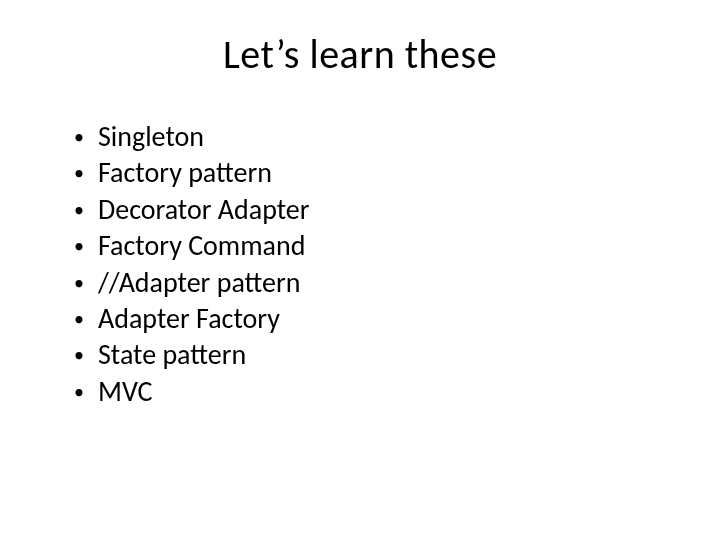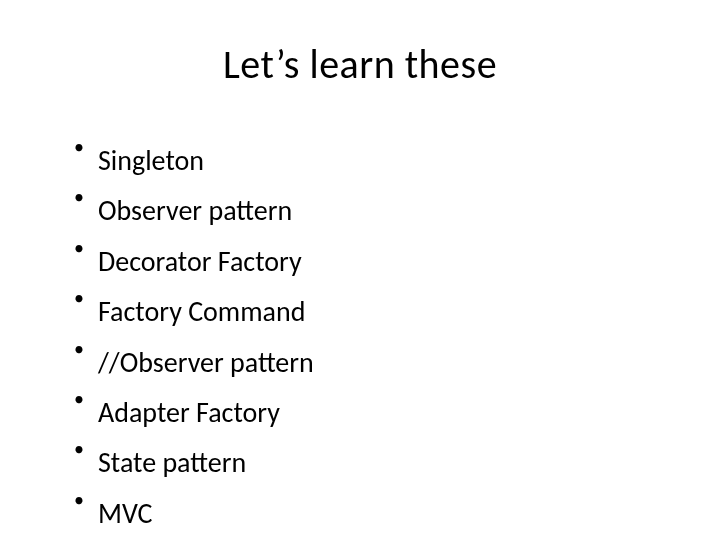--- a/index.html
+++ b/index.html
@@ -11,21 +11,21 @@
       width: 720px;
       height: 540px;
       background: #ffffff;
       font-family: Calibri, "Segoe UI", Arial, sans-serif;
       color: #000000;
       overflow: hidden;
     }
     .slide {
       width: 100%;
       height: 100%;
-      padding: 40px 60px 40px 60px;
+      padding: 30px 60px 40px 60px;
       border-radius: 16px;
     }
     .title {
       text-align: center;
       font-size: 40px;
       font-weight: 400;
       margin-bottom: 40px;
       letter-spacing: 0.5px;
     }
     .content {
@@ -44,49 +44,48 @@
       display: inline-block;
       width: 28px;
       flex-shrink: 0;
       font-size: 20px;
       line-height: 36px;
       text-align: left;
       padding-left: 4px;
     }
     .item-text {
       flex: 1;
-      margin-top: 14px;
     }
   </style>
 </head>
 <body>
 
 <div class="slide">
   <h1 class="title">Let’s learn these</h1>
   <div class="content">
     <ul>
       <li>
         <span class="bullet">•</span>
         <span class="item-text">Singleton</span>
       </li>
       <li>
         <span class="bullet">•</span>
-        <span class="item-text">Observer pattern</span>
+        <span class="item-text">Factory pattern</span>
       </li>
       <li>
         <span class="bullet">•</span>
-        <span class="item-text">Decorator Factory</span>
+        <span class="item-text">Decorator Adapter</span>
       </li>
       <li>
         <span class="bullet">•</span>
         <span class="item-text">Factory Command</span>
       </li>
       <li>
         <span class="bullet">•</span>
-        <span class="item-text">//Observer pattern</span>
+        <span class="item-text">//Adapter pattern</span>
       </li>
       <li>
         <span class="bullet">•</span>
         <span class="item-text">Adapter Factory</span>
       </li>
       <li>
         <span class="bullet">•</span>
         <span class="item-text">State pattern</span>
       </li>
       <li>

